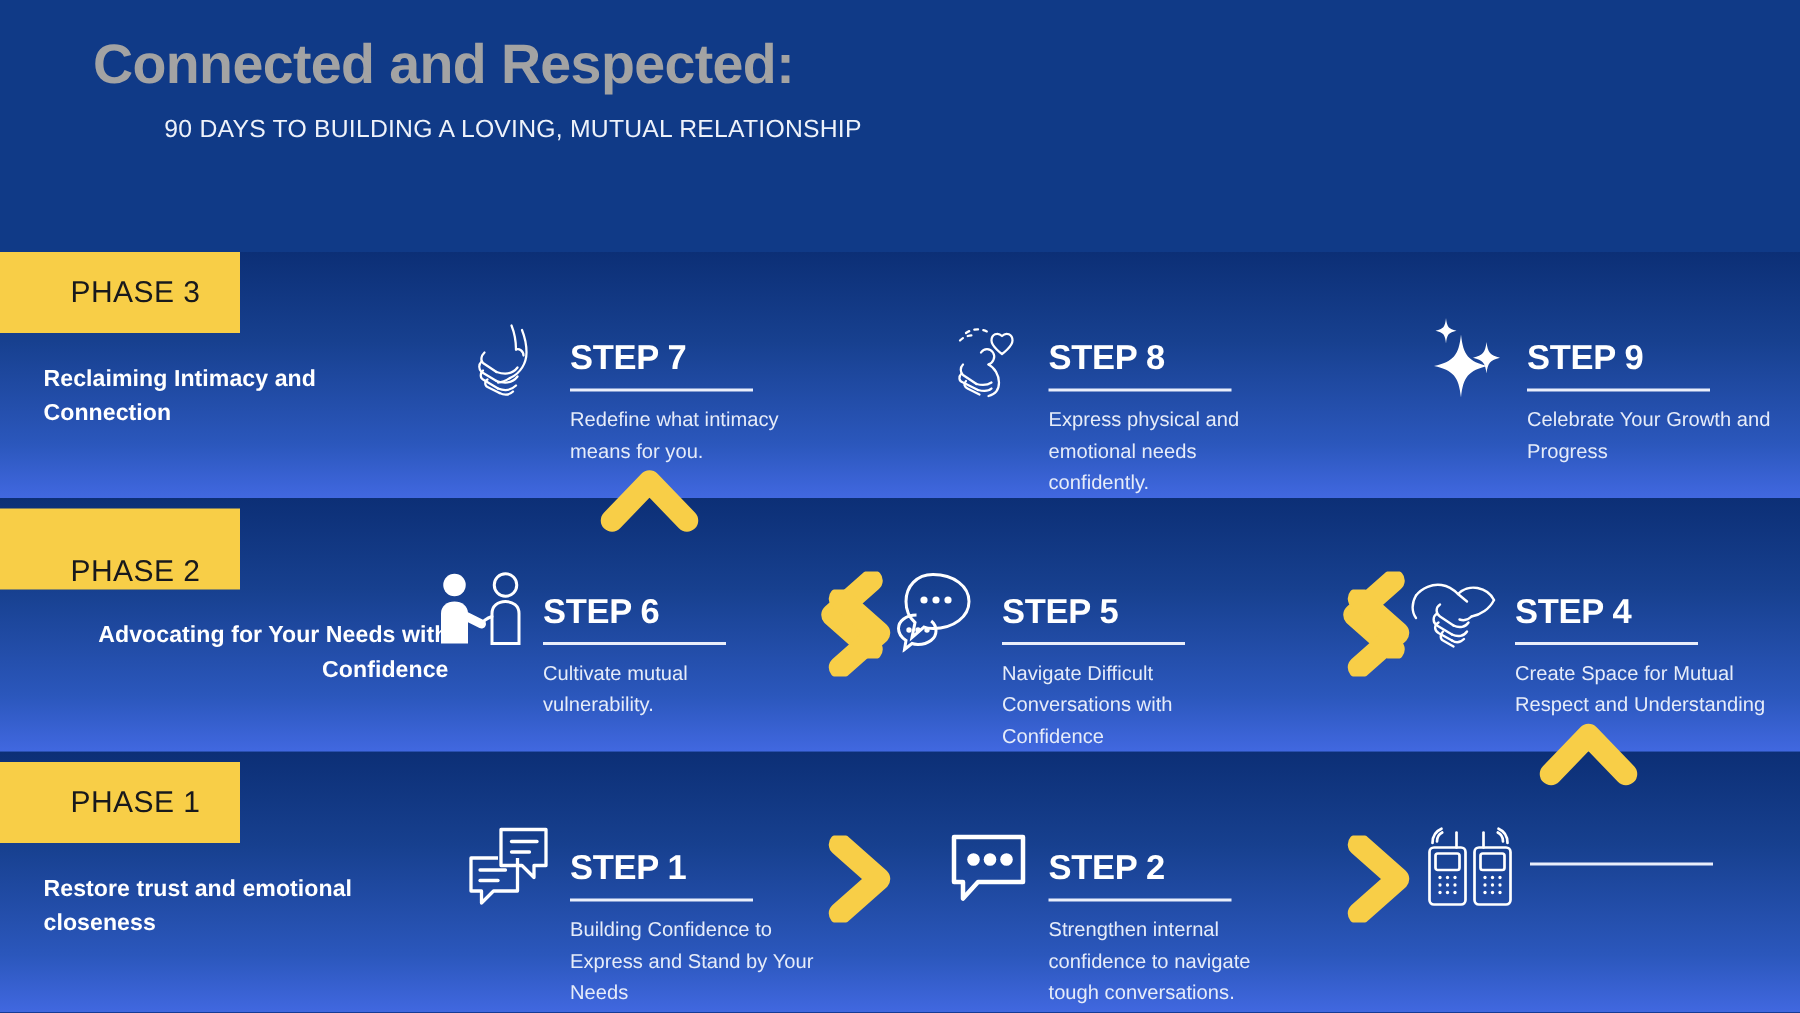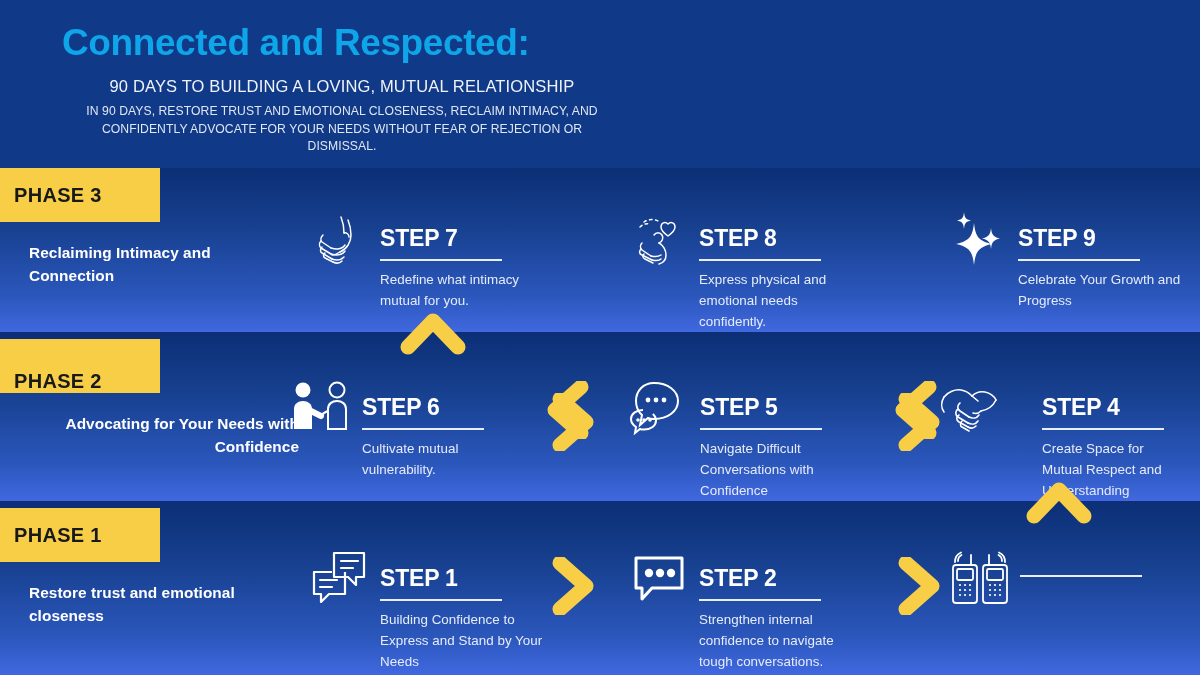--- a/index.html
+++ b/index.html
@@ -32,21 +32,21 @@
   .header-inner {
     position: absolute;
     left: 62px;
     top: 22px;
     width: 560px;
     text-align: center;
   }
   .title {
     font-size: 37px;
     font-weight: bold;
-    color: #0ea5e9;
+    color: #a3a3a3;
     letter-spacing: -0.4px;
     line-height: 1.12;
     text-align: left;
     white-space: nowrap;
   }
   .subtitle {
     margin-top: 14px;
     font-size: 16.5px;
     color: #eef2fa;
     letter-spacing: 0.15px;
@@ -84,23 +84,23 @@
     position: absolute;
     left: 0;
     top: 0;
     width: 160px;
     height: 54px;
     background: #f8ce47;
     display: flex;
     align-items: center;
   }
   .phase-box-label {
-    padding-left: 14px;
+    padding-left: 47px;
     font-size: 20px;
-    font-weight: bold;
+    font-weight: normal;
     color: #18191c;
     letter-spacing: 0.3px;
   }
   .phase-desc {
     position: absolute;
     left: 29px;
     width: 262px;
     font-size: 15.4px;
     font-weight: bold;
     color: #ffffff;
@@ -159,21 +159,20 @@
 </style>
 </head>
 <body>
 
 <div id="poster">
 
   <div class="header">
     <div class="header-inner">
       <div class="title">Connected and Respected:</div>
       <div class="subtitle">90 DAYS TO BUILDING A LOVING, MUTUAL RELATIONSHIP</div>
-      <div class="subdesc">IN 90 DAYS, RESTORE TRUST AND EMOTIONAL CLOSENESS, RECLAIM INTIMACY, AND CONFIDENTLY ADVOCATE FOR YOUR NEEDS WITHOUT FEAR OF REJECTION OR DISMISSAL.</div>
     </div>
   </div>
 
   <div class="band" id="band3">
     <div class="band-bg"></div>
 
     <div class="phase-box">
       <span class="phase-box-label">PHASE 3</span>
     </div>
     <div class="phase-desc" style="top:74px;">Reclaiming Intimacy and Connection</div>
@@ -191,21 +190,21 @@
           <path d="M20 45 C26 47 31 46 34 42"></path>
           <path d="M21 50 C26 52 30 51 33 48"></path>
           <path d="M22 53 C26 55 29 54 31 52"></path>
           <path d="M33 24 C35 23 38 25 38 28"></path>
           <path d="M29 43 C26 45 23 46 21 46"></path>
         </svg>
       </div>
       <div class="step-text">
         <div class="step-title">STEP 7</div>
         <div class="step-rule"></div>
-        <div class="step-desc">Redefine what intimacy mutual for you.</div>
+        <div class="step-desc">Redefine what intimacy means for you.</div>
       </div>
     </div>
 
     <div class="chev" style="left:550px; top:225px;">
       <svg width="46" height="58" viewBox="0 0 46 58">
         <path d="M10 6 L36 29 L10 52" fill="none" stroke="#F8CE47" stroke-width="15" stroke-linecap="round" stroke-linejoin="round"></path>
       </svg>
     </div>
 
     <div class="step" style="left:627px; top:18px;">
@@ -277,21 +276,21 @@
         <div class="step-desc">Cultivate mutual vulnerability.</div>
       </div>
     </div>
 
     <div class="chev" style="left:545px; top:49px;">
       <svg width="46" height="58" viewBox="0 0 46 58">
         <path d="M36 6 L10 29 L36 52" fill="none" stroke="#F8CE47" stroke-width="15" stroke-linecap="round" stroke-linejoin="round"></path>
       </svg>
     </div>
 
-    <div class="step" style="left:628px; top:23px;">
+    <div class="step" style="left:596px; top:23px;">
       <div class="step-icon">
         <svg width="60" height="56" viewBox="0 0 60 56" fill="none" stroke="#ffffff" stroke-width="2">
           <path d="M24 4 C38 4 48 12 48 22 C48 32 38 40 24 40 C22 40 20 40 18 39 L10 46 L12 36 C8 32.5 6 27.5 6 22 C6 12 13 4 24 4 Z"></path>
           <circle cx="18" cy="21" r="2.4" fill="#ffffff" stroke="none"></circle>
           <circle cx="26" cy="21" r="2.4" fill="#ffffff" stroke="none"></circle>
           <circle cx="34" cy="21" r="2.4" fill="#ffffff" stroke="none"></circle>
           <path d="M13 31 C6 31 1 35 1 40 C1 43 3 46 6 48 L5 54 L10 50 C11 50.4 13 50.6 14 50.6 C21 50.6 26 46.6 26 41.6 C26 39 24.8 36.6 22.8 35"></path>
           <circle cx="8" cy="41" r="1.8" fill="#ffffff" stroke="none"></circle>
           <circle cx="14" cy="41" r="1.8" fill="#ffffff" stroke="none"></circle>
           <circle cx="20" cy="41" r="1.8" fill="#ffffff" stroke="none"></circle>
@@ -303,21 +302,21 @@
         <div class="step-desc">Navigate Difficult Conversations with Confidence</div>
       </div>
     </div>
 
     <div class="chev" style="left:893px; top:49px;">
       <svg width="46" height="58" viewBox="0 0 46 58">
         <path d="M36 6 L10 29 L36 52" fill="none" stroke="#F8CE47" stroke-width="15" stroke-linecap="round" stroke-linejoin="round"></path>
       </svg>
     </div>
 
-    <div class="step" style="left:938px; top:23px;gap:32px;">
+    <div class="step" style="left:938px; top:23px;">
       <div class="step-icon">
         <svg width="64" height="56" viewBox="0 0 64 56" fill="none" stroke="#ffffff" stroke-width="1.6" stroke-linecap="round" stroke-linejoin="round">
           <path d="M6 18 C10 13 17 10 23 11 C27 11.6 31 14 34 17"></path>
           <path d="M34 17 C37 14 42 12 47 13 C52 14 56 17 58 21"></path>
           <path d="M58 21 C55 27 49 31 43 32"></path>
           <path d="M43 32 C41 34 38 35 35 34"></path>
           <path d="M22 24 C19 26 19 30 22 32 L31 38"></path>
           <path d="M20 30 C17 32 17 36 20 38 L30 44"></path>
           <path d="M21 36 C18 38 18 41 21 43 L30 48"></path>
           <path d="M24 42 C22 44 22 47 24 48 L31 52"></path>

